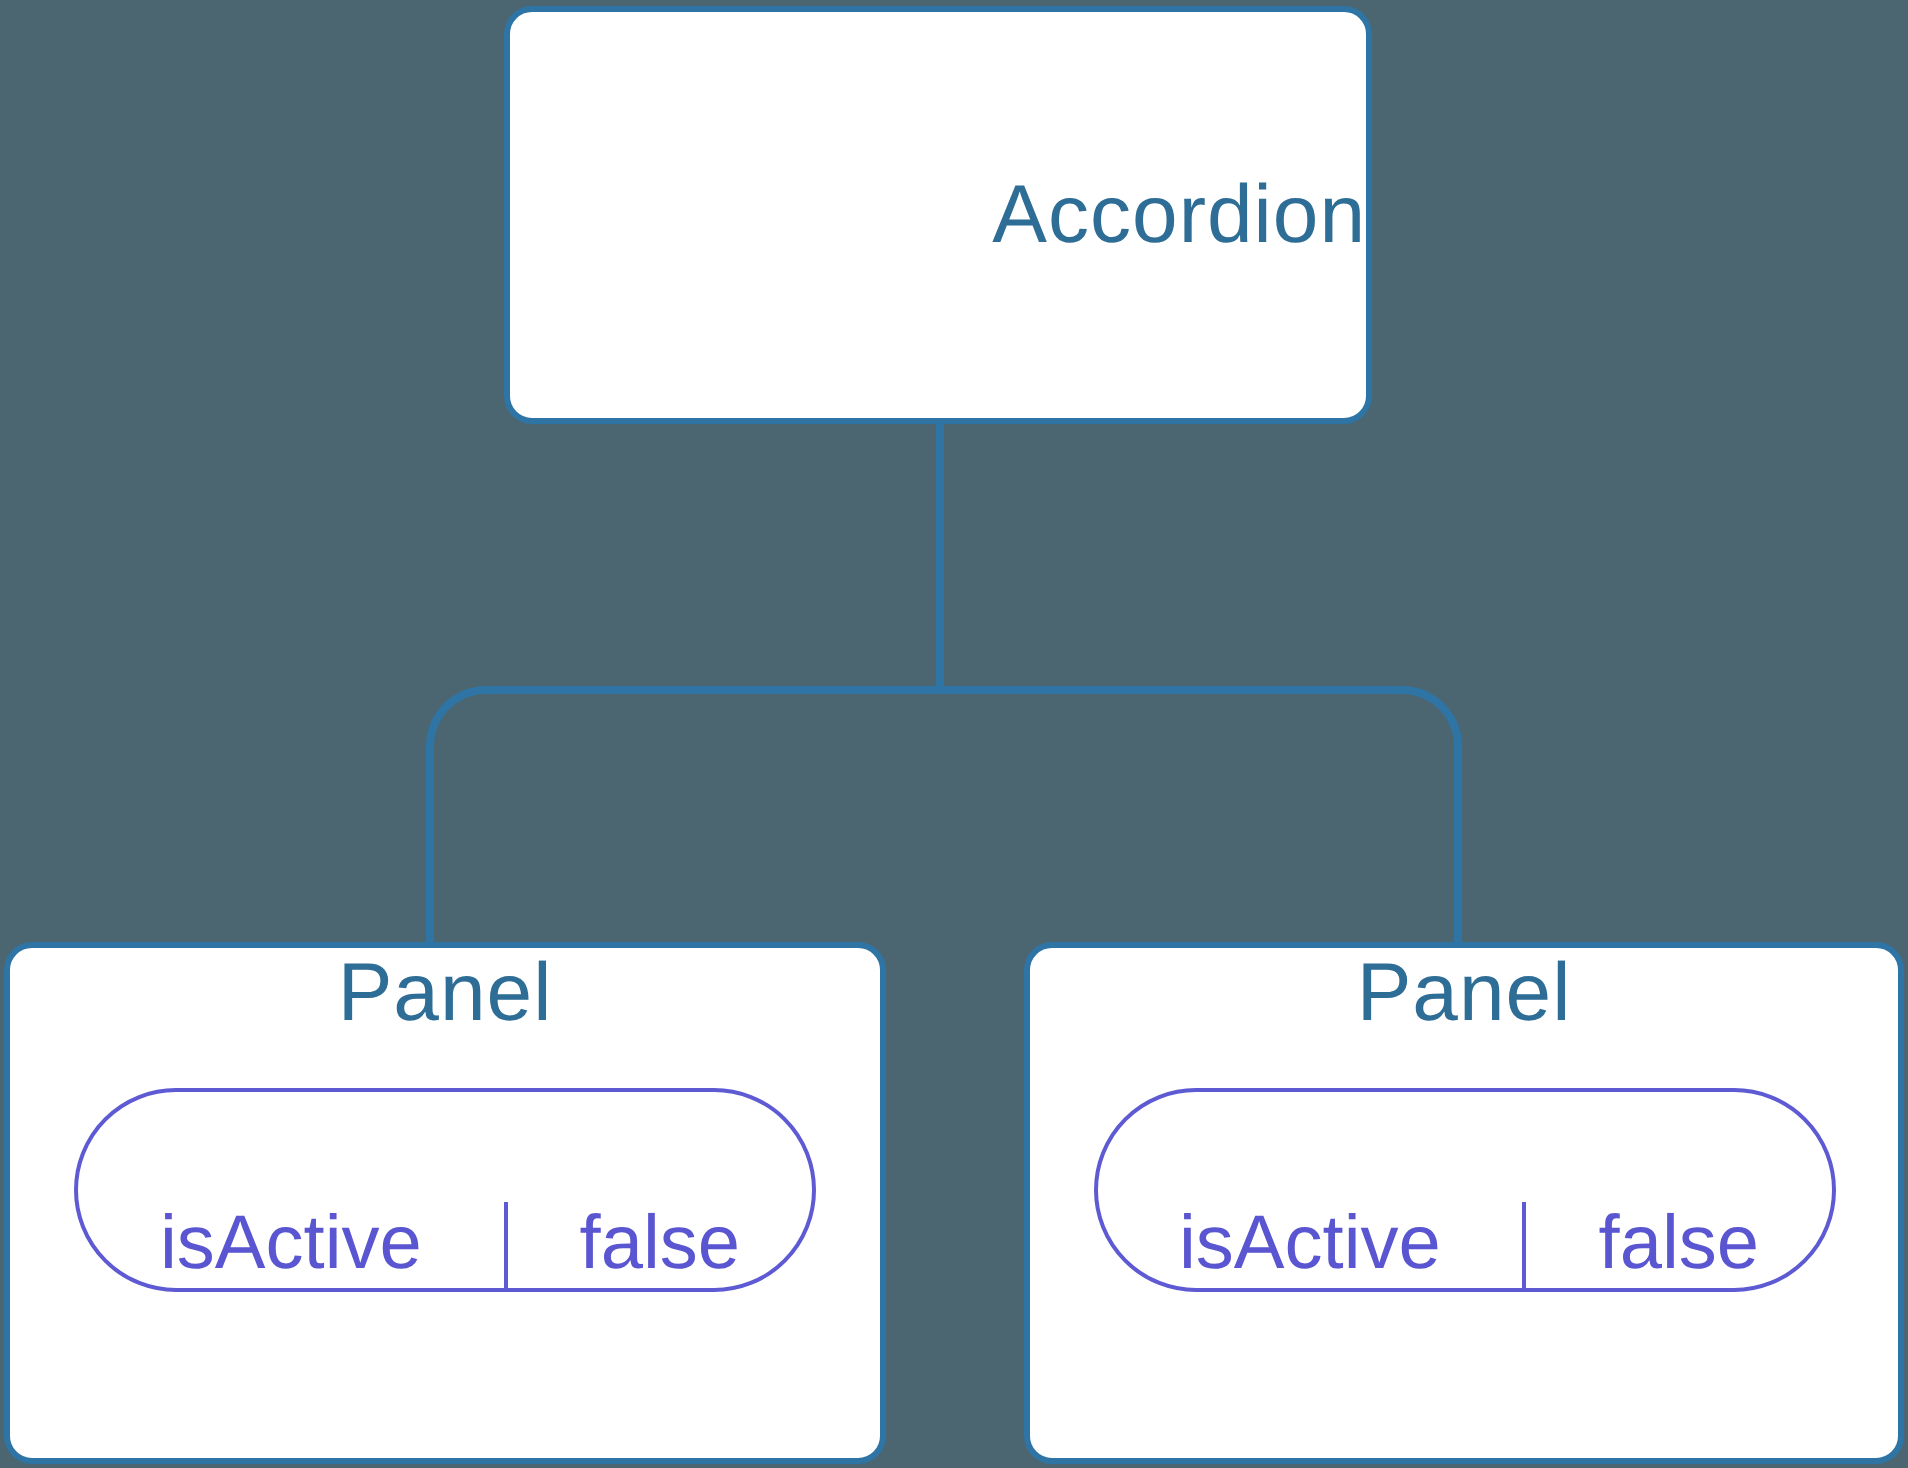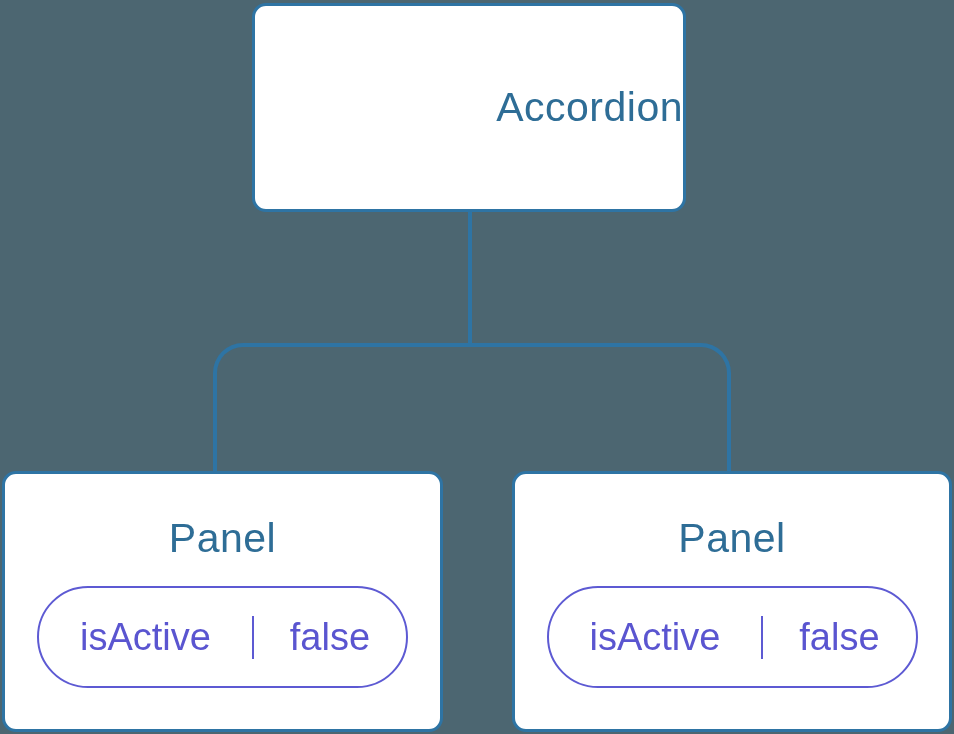--- a/index.html
+++ b/index.html
@@ -41,21 +41,20 @@
     top: 471px;
     width: 441px;
     height: 261px;
     display: flex;
     flex-direction: column;
     align-items: center;
   }
   .panel-left  { left: 2px; }
   .panel-right { left: 512px; width: 440px; }
   .panel .node-title {
-    margin-top: 42px;
     line-height: 1.1;
   }
   
   .stem {
     position: absolute;
     left: 468px;
     top: 212px;
     width: 4px;
     height: 133px;
     background: var(--line, #2E74A4);
@@ -74,21 +73,21 @@
   }
   
   .pill {
     margin-top: 25px;
     width: 371px;
     height: 102px;
     box-sizing: border-box;
     border: 2.5px solid var(--pill-border, #5D5AD3);
     border-radius: 51px;
     display: flex;
-    align-items: center;
+    align-items: flex-end;
     background: #ffffff;
   }
   .pill-cell {
     display: flex;
     align-items: center;
     justify-content: center;
     color: var(--pill-text, #5A55D0);
     font-size: 38px;
     font-weight: 400;
   }

